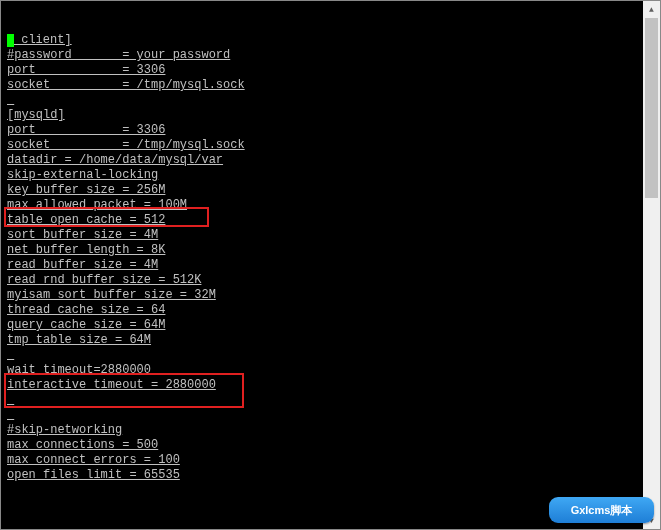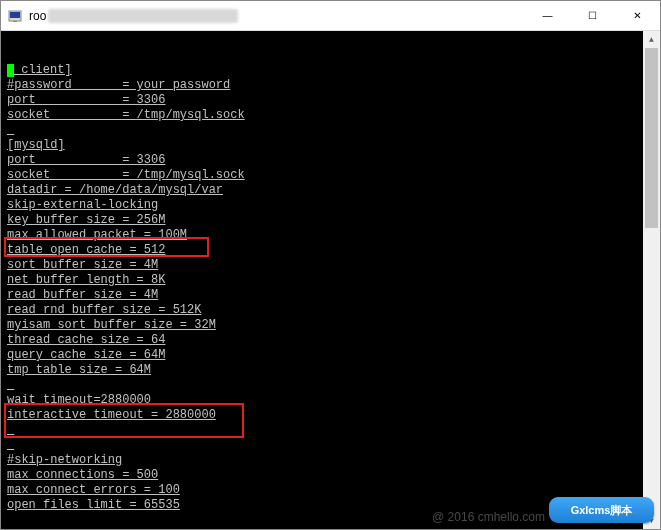--- a/index.html
+++ b/index.html
@@ -134,48 +134,30 @@
       font-weight: bold;
       color: #ffffff;
       box-shadow: 0 1px 2px rgba(0,0,0,0.4);
     }
   </style>
 </head>
 <body>
 
 <div class="window">
 
-  <div class="titlebar">
-    <span class="titlebar-icon">
-      <svg width="16" height="16" viewBox="0 0 16 16">
-        <rect x="2" y="3" width="12" height="10" fill="#d8d8c0" stroke="#888" stroke-width="1"></rect>
-        <rect x="3" y="4" width="10" height="6" fill="#2040a0"></rect>
-        <rect x="6" y="13" width="4" height="1" fill="#888"></rect>
-      </svg>
-    </span>
-    <span class="titlebar-title">roo</span>
-    <span class="titlebar-blur"></span>
-    <span class="titlebar-spacer"></span>
-    <div class="win-controls">
-      <div class="win-btn">—</div>
-      <div class="win-btn">☐</div>
-      <div class="win-btn">✕</div>
-    </div>
-  </div>
 
   <div class="terminal">
     <div id="term-lines"><span class="line"><span class="cursor"></span> client]</span><span class="line">#password       = your_password</span><span class="line">port            = 3306</span><span class="line">socket          = /tmp/mysql.sock</span><span class="line">&nbsp;</span><span class="line">[mysqld]</span><span class="line">port            = 3306</span><span class="line">socket          = /tmp/mysql.sock</span><span class="line">datadir = /home/data/mysql/var</span><span class="line">skip-external-locking</span><span class="line">key_buffer_size = 256M</span><span class="line">max_allowed_packet = 100M</span><span class="line">table_open_cache = 512</span><span class="line">sort_buffer_size = 4M</span><span class="line">net_buffer_length = 8K</span><span class="line">read_buffer_size = 4M</span><span class="line">read_rnd_buffer_size = 512K</span><span class="line">myisam_sort_buffer_size = 32M</span><span class="line">thread_cache_size = 64</span><span class="line">query_cache_size = 64M</span><span class="line">tmp_table_size = 64M</span><span class="line">&nbsp;</span><span class="line">wait_timeout=2880000</span><span class="line">interactive_timeout = 2880000</span><span class="line">&nbsp;</span><span class="line">&nbsp;</span><span class="line">#skip-networking</span><span class="line">max_connections = 500</span><span class="line">max_connect_errors = 100</span><span class="line">open_files_limit = 65535</span></div>
 
     <div class="terminal-scroll">
       <div class="scroll-arrow">▲</div>
       <div class="scroll-track">
         <div class="scroll-thumb"></div>
       </div>
       <div class="scroll-arrow">▼</div>
     </div>
 
     <div id="highlight-container"><div class="hl-box" style="top: 206px; left: 3px; width: 205px; height: 20px;"></div><div class="hl-box" style="top: 372px; left: 3px; width: 240px; height: 35px;"></div></div>
 
-    <div class="watermark">@ 2016 cmhello.com</div>
     <div class="brand-badge">Gxlcms脚本</div>
   </div>
 
 </div>
 
 </body></html>

